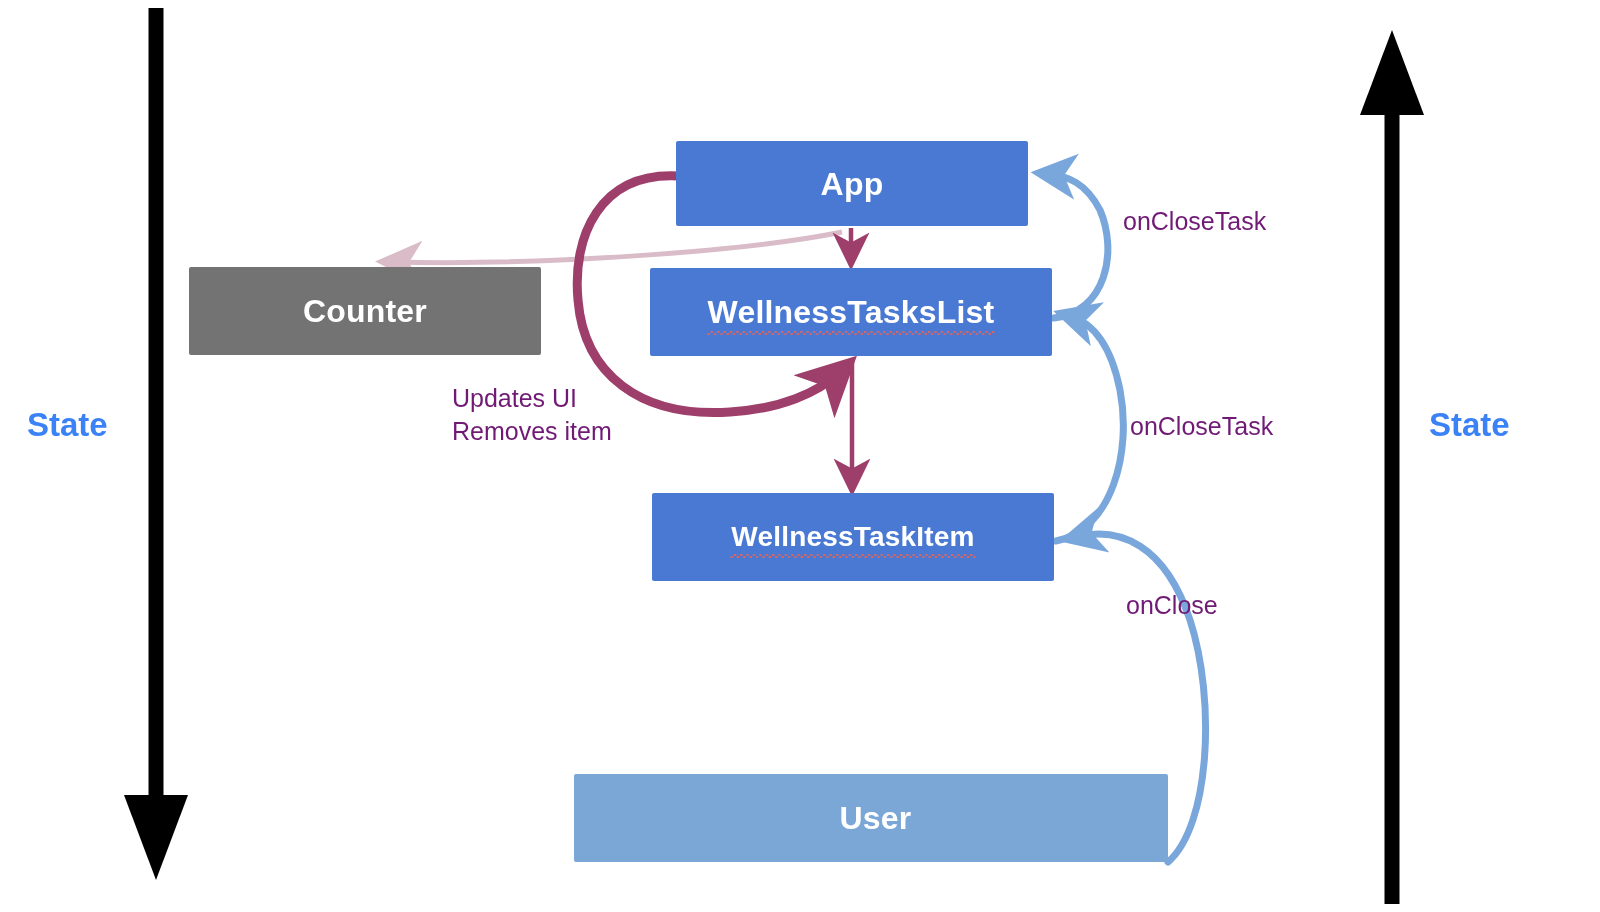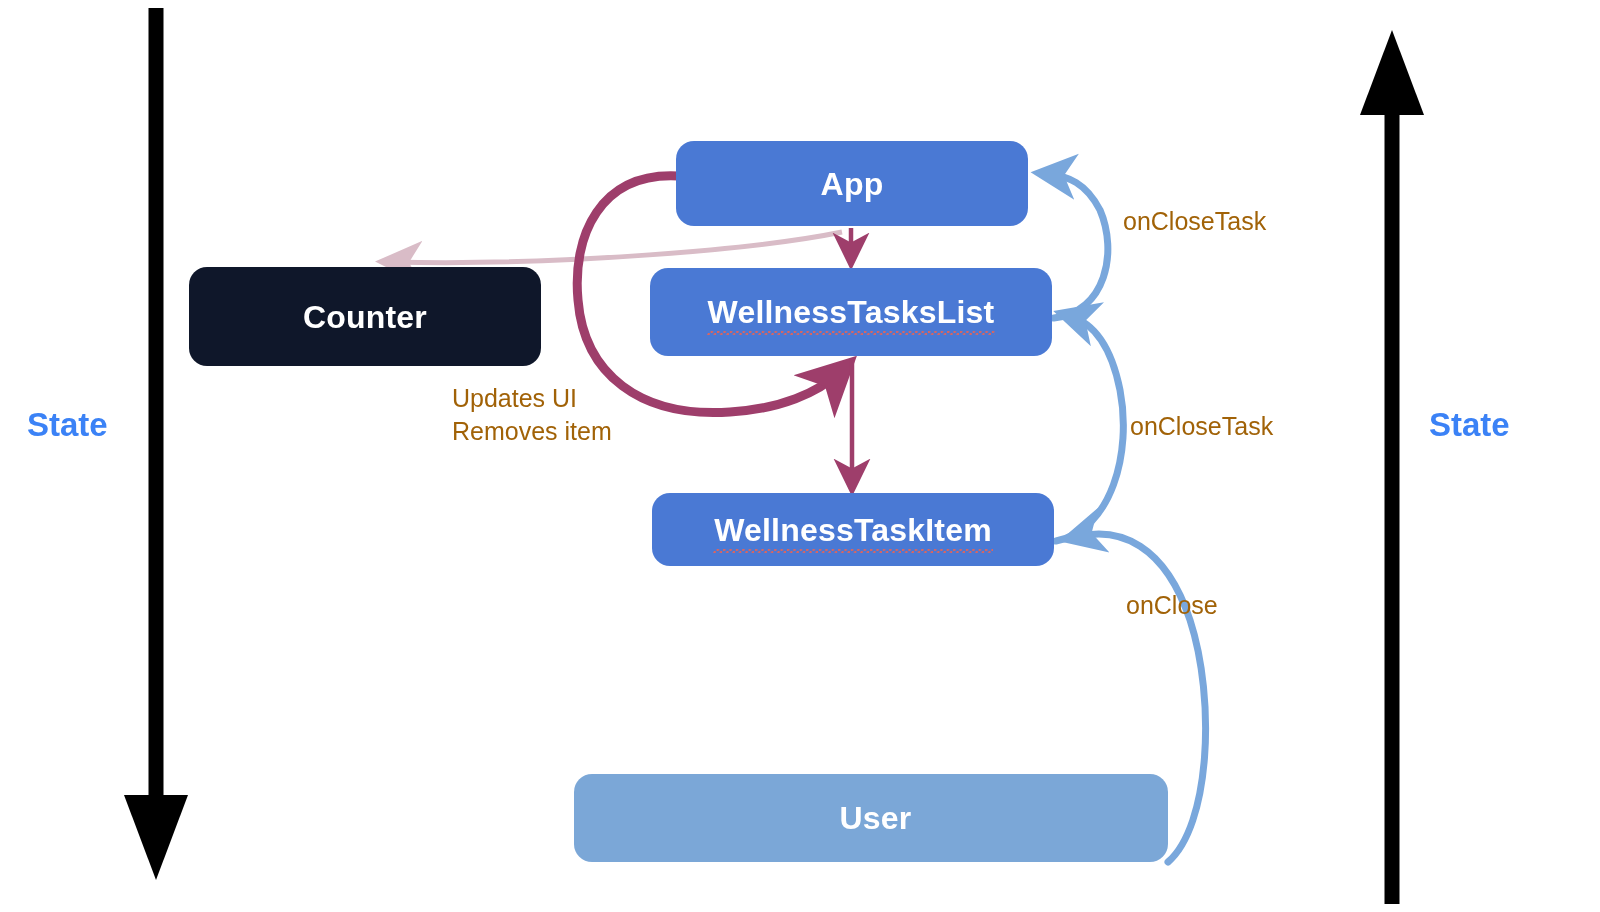--- a/index.html
+++ b/index.html
@@ -26,21 +26,21 @@
     height: 912px;
     pointer-events: none;
   }
 
   
   .node {
     position: absolute;
     display: flex;
     align-items: center;
     justify-content: center;
-    border-radius: 18px;
+    border-radius: 2px;
     box-sizing: border-box;
     color: #ffffff;
     font-weight: bold;
     letter-spacing: .2px;
     text-align: center;
     user-select: none;
   }
   .node .label {
     display: inline-block;
     position: relative;
@@ -56,41 +56,41 @@
     height: 4px;
     background-image:
       radial-gradient(circle at 1.6px 3.2px, rgba(226,100,90,.95) 1.1px, rgba(0,0,0,0) 1.4px),
       radial-gradient(circle at 4.8px 0.9px, rgba(226,100,90,.95) 1.1px, rgba(0,0,0,0) 1.4px);
     background-size: 6.4px 4px;
     background-repeat: repeat-x;
   }
 
   #node-app        { left: 676px; top: 141px; width: 352px; height: 85px;  font-size: 32px; background: #4A79D4; }
   #node-list       { left: 650px; top: 268px; width: 402px; height: 88px;  font-size: 32px; background: #4A79D4; }
-  #node-item       { left: 652px; top: 493px; width: 402px; height: 73px;  font-size: 32px; background: #4A79D4; }
-  #node-counter    { left: 189px; top: 267px; width: 352px; height: 99px;  font-size: 32px; background: #0f172a; color: #ffffff; }
+  #node-item       { left: 652px; top: 493px; width: 402px; height: 88px;  font-size: 28px; background: #4A79D4; }
+  #node-counter    { left: 189px; top: 267px; width: 352px; height: 88px;  font-size: 32px; background: #737373; color: #ffffff; }
   #node-user       { left: 574px; top: 774px; width: 594px; height: 88px;  font-size: 32px; background: #7BA7D7; padding-left: 9px; }
 
   
   .axis-caption {
     position: absolute;
     font-size: 33px;
     font-weight: bold;
     color: #3b82f6;
     white-space: nowrap;
     user-select: none;
   }
   #caption-state  { left: 27px;   top: 406px; }
   #caption-events { left: 1429px; top: 406px; }
 
   
   .edge-label {
     position: absolute;
     font-size: 25px;
-    color: #a16207;
+    color: #701a75;
     white-space: nowrap;
     user-select: none;
   }
   .edge-label.multiline {
     white-space: normal;
     text-align: left;
     line-height: 1.32;
   }
   #label-onclosetask-1 { left: 1123px; top: 207px; }
   #label-onclosetask-2 { left: 1130px; top: 412px; }

